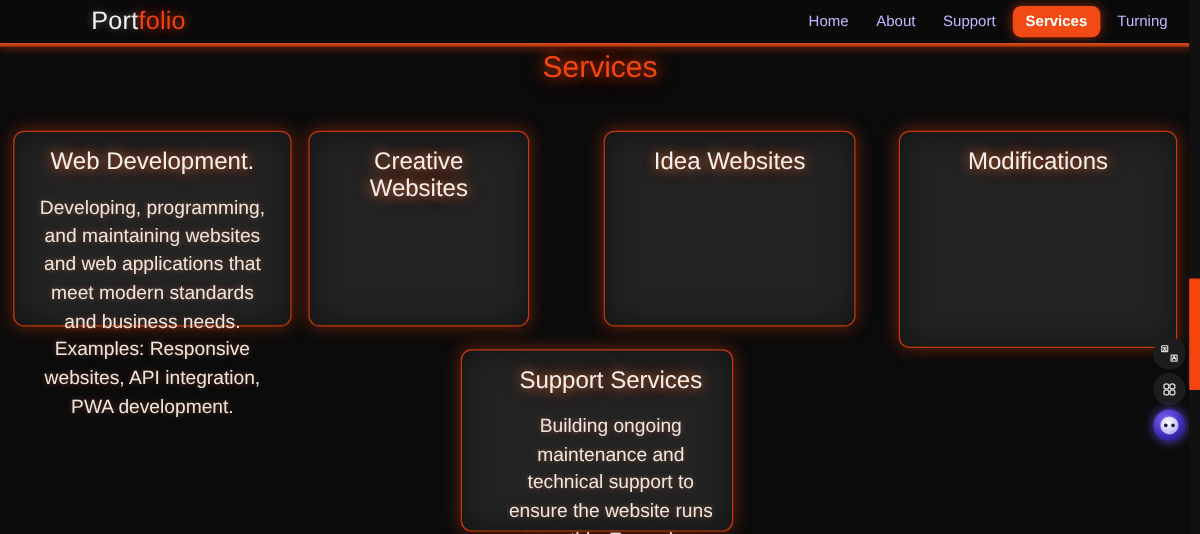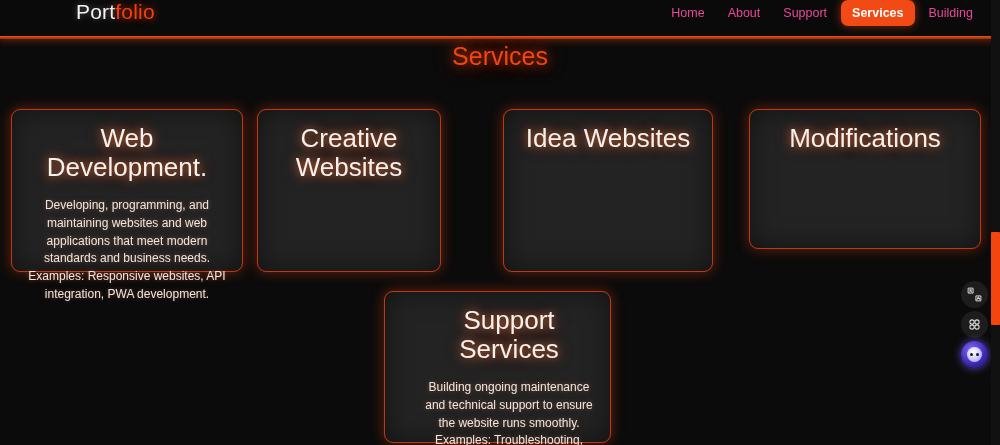--- a/index.html
+++ b/index.html
@@ -22,21 +22,21 @@
   }
 
   
   #header {
     position: absolute;
     top: 0; left: 0;
     width: 1000px;
     height: 39px;
     background: #0a0a0a;
     display: flex;
-    align-items: flex-start;
+    align-items: center;
     border-bottom: 3px solid #b33a10;
     box-shadow: 0 2px 7px rgba(255,80,20,0.35);
     z-index: 20;
   }
   #header::after {
     content: "";
     position: absolute;
     left: 0; right: 0; bottom: -3px;
     height: 3px;
     background: linear-gradient(to bottom, #f4521a, #8c2c0a);
@@ -53,21 +53,21 @@
   .logo .folio { color: #f4400f; text-shadow: 0 0 9px rgba(244,64,15,0.8); }
 
   #nav {
     margin-left: auto;
     margin-right: 18px;
     display: flex;
     align-items: center;
     gap: 5px;
   }
   .nav-item {
-    color: #ec4899;
+    color: #c4b5fd;
     font-size: 12.5px;
     padding: 5px 9px;
     border-radius: 7px;
     text-decoration: none;
     white-space: nowrap;
     cursor: pointer;
   }
   .nav-item.active {
     background: #f24a14;
     color: #ffffff;
@@ -95,37 +95,37 @@
     position: absolute;
     background: #232323;
     border: 1px solid #c0380d;
     border-radius: 9px;
     box-shadow: 0 0 14px rgba(230,70,20,0.42), inset 0 0 26px rgba(0,0,0,0.5);
     padding: 14px 16px 10px 16px;
     text-align: center;
   }
   .card-title {
     color: #f6f0ec;
-    font-size: 26px;
+    font-size: 20px;
     font-weight: 400;
     margin-bottom: 16px;
     text-shadow: 0 0 9px rgba(255,120,60,0.75), 0 0 18px rgba(255,90,30,0.35);
     line-height: 1.1;
   }
   .card-desc {
     color: #efe6e0;
-    font-size: 12px;
+    font-size: 16px;
     line-height: 1.48;
     text-shadow: 0 0 5px rgba(255,140,90,0.4);
   }
 
   #card-0 { left: 11px;  top: 109px; width: 232px; height: 163px; }
   #card-1 { left: 257px; top: 109px; width: 184px; height: 163px; }
   #card-2 { left: 503px; top: 109px; width: 210px; height: 163px; }
-  #card-3 { left: 749px; top: 109px; width: 232px; height: 140px; }
+  #card-3 { left: 749px; top: 109px; width: 232px; height: 181px; }
   #card-4 { left: 384px; top: 291px; width: 227px; height: 152px; padding-left: 39px; }
 
   
   #side-widgets {
     position: absolute;
     right: 9px;
     top: 281px;
     width: 30px;
     display: flex;
     flex-direction: column;
@@ -185,21 +185,21 @@
 
   <div id="header">
     <div class="logo">
       <span class="port">Port</span><span class="folio">folio</span>
     </div>
     <nav id="nav">
       <a class="nav-item">Home</a>
       <a class="nav-item">About</a>
       <a class="nav-item">Support</a>
       <a class="nav-item active">Services</a>
-      <a class="nav-item">Building</a>
+      <a class="nav-item">Turning</a>
     </nav>
   </div>
 
   <h1 id="page-title">Services</h1>
 
   <div class="card" id="card-0">
     <div class="card-title">Web Development.</div>
     <div class="card-desc">Developing, programming, and maintaining websites and web applications that meet modern standards and business needs. Examples: Responsive websites, API integration, PWA development.</div>
   </div>
 

